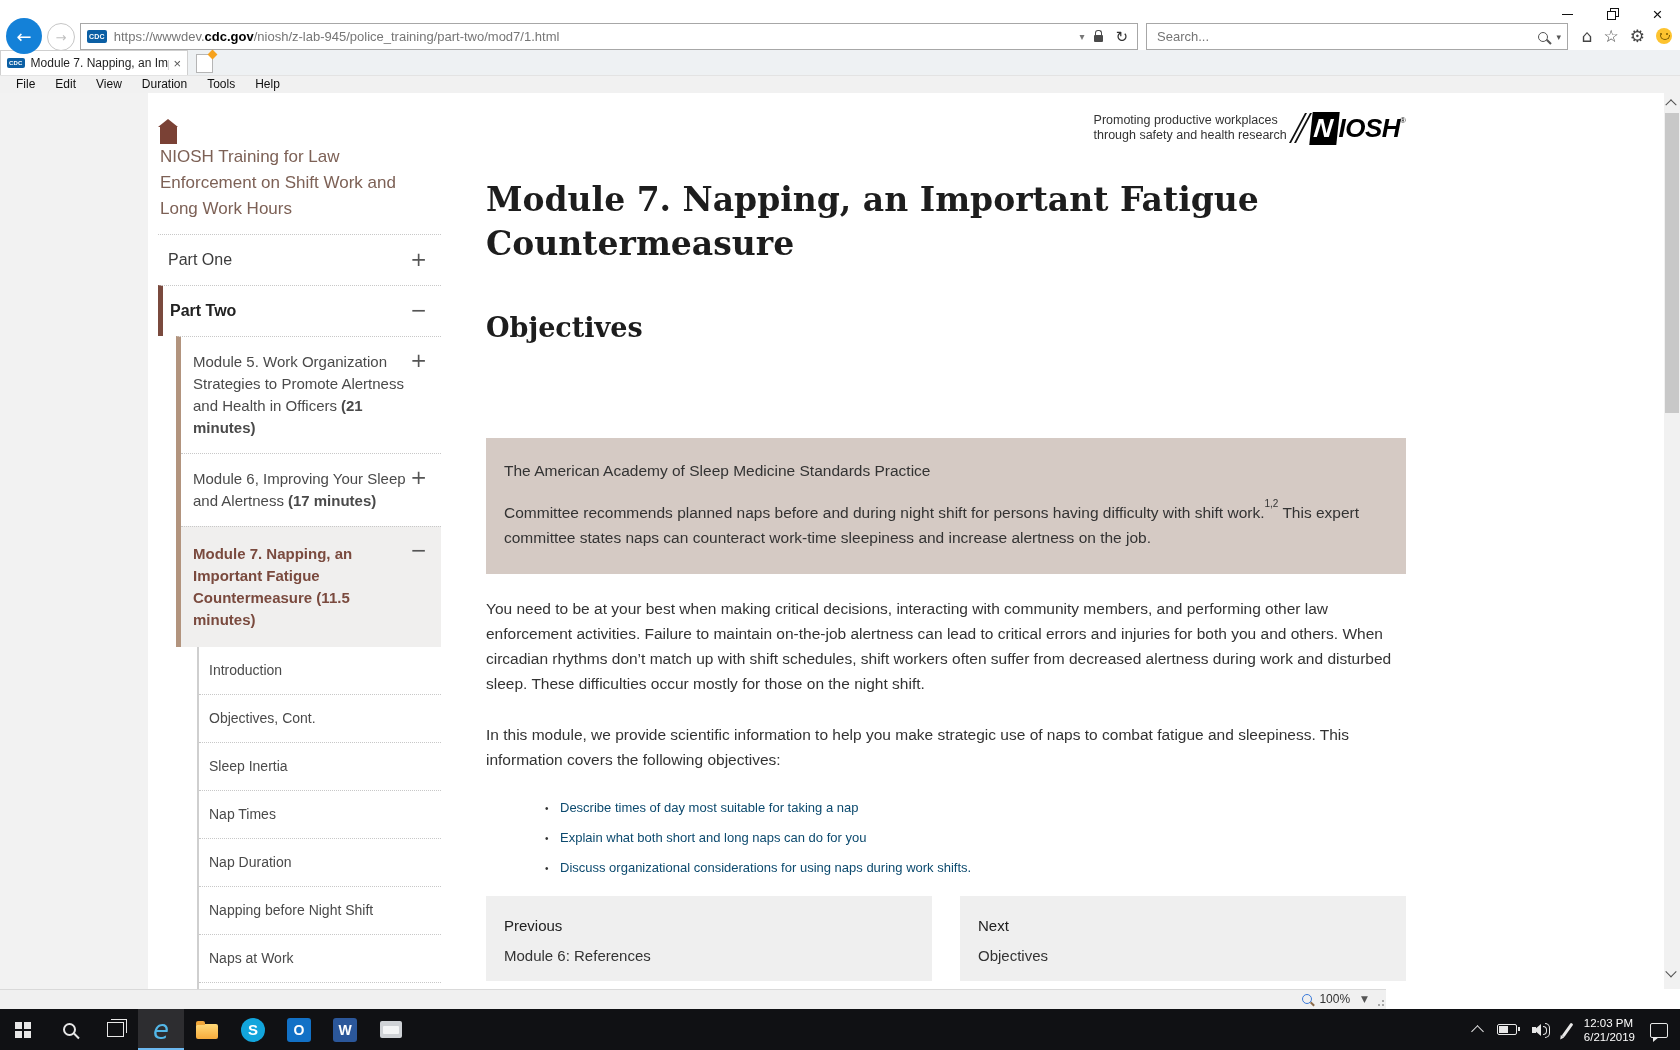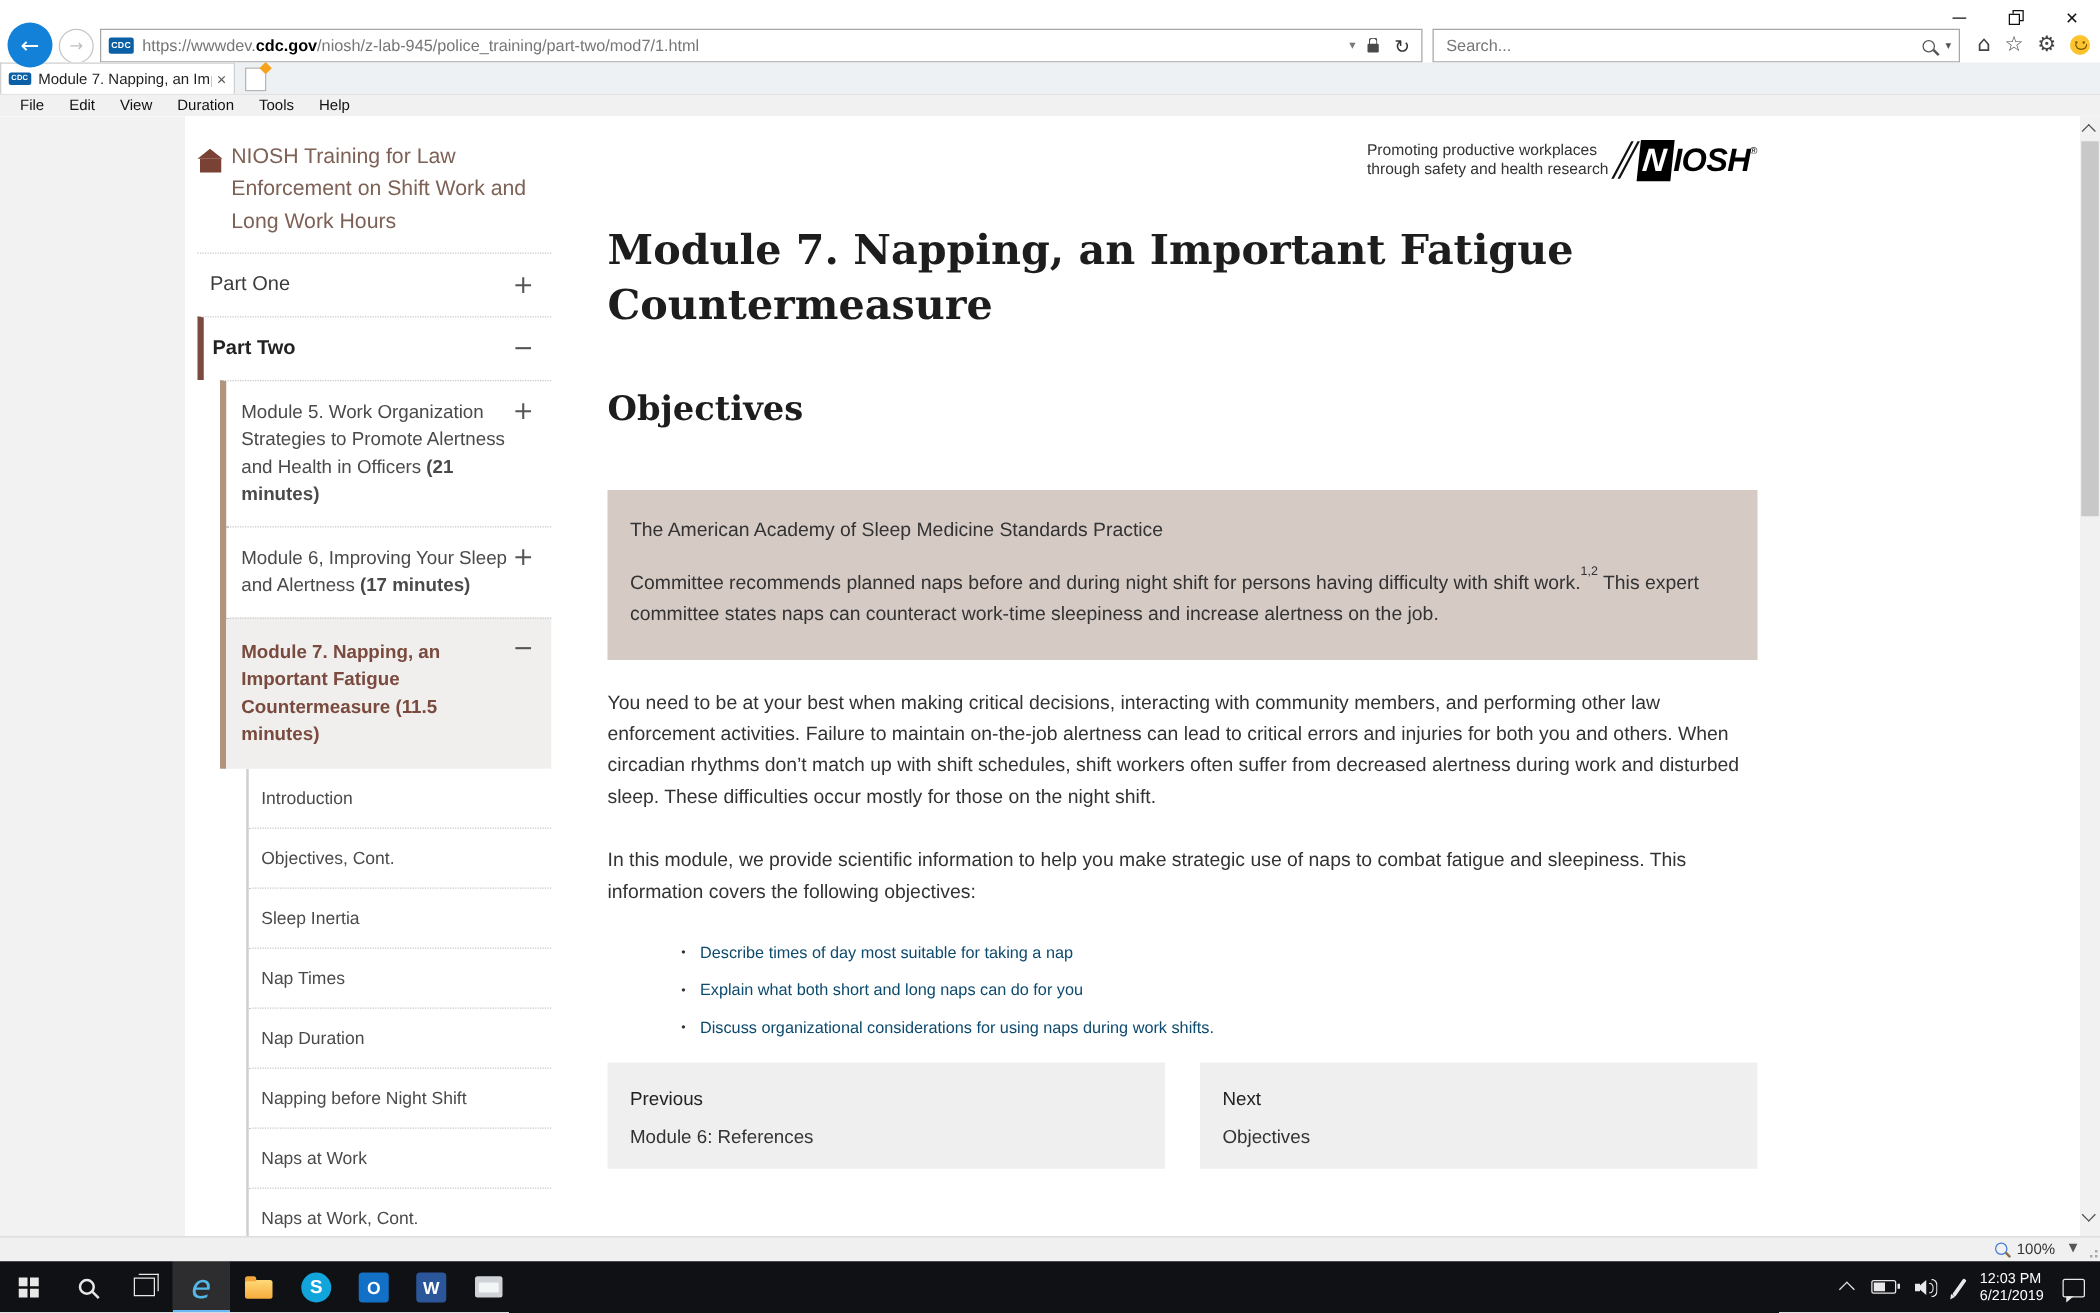--- a/index.html
+++ b/index.html
@@ -58,21 +58,21 @@
   
   .scrollbar{position:absolute;top:93px;right:0;width:16px;height:896px;background:#f1f1f1;}
   .sb-arrow{position:absolute;left:3px;width:10px;height:10px;}
   .sb-arrow span{display:block;width:7px;height:7px;border-left:1.7px solid #505050;border-top:1.7px solid #505050;}
   .sb-up{top:5px;}  .sb-up span{transform:rotate(45deg) translate(2px,2px);}
   .sb-down{bottom:7px;} .sb-down span{transform:rotate(225deg) translate(3px,3px);}
   .sb-thumb{position:absolute;top:20px;left:1px;width:14px;height:300px;background:#c8c8c8;}
 
   
   .sidebar{position:absolute;left:148px;top:7px;width:293px;}
-  .side-home{display:flex;padding:12px 10px 0 12px;cursor:pointer;}
+  .side-home{display:flex;padding:12px 10px 0 12px;cursor:pointer;flex-direction:column;}
   .house{flex:0 0 17px;width:17px;height:11px;background:#7a4135;position:relative;margin:15px 8px 0 0;}
   .house::before{content:"";position:absolute;top:-8px;left:-2px;border-left:10.5px solid transparent;border-right:10.5px solid transparent;border-bottom:8px solid #7a4135;}
   .side-home-text{font-size:17px;line-height:26px;color:#7d6156;width:252px;}
   .side-sec{position:relative;margin:0 0 0 10px;border-top:1px dotted #c8c8c8;padding:16px 30px 16px 10px;font-size:16px;color:#3c3c3c;cursor:pointer;}
   .side-home + .side-sec{margin-top:12px;}
   .sec-active{border-left:5px solid #7a4a3e;padding-left:7px;font-weight:700;color:#222;}
   .exp{position:absolute;right:14px;top:12px;font-size:20px;font-weight:400;color:#555;font-family:"DejaVu Sans",sans-serif;}
   .modules{margin-left:28px;border-left:5px solid #b2947e;border-top:1px dotted #c8c8c8;}
   .mod-row{position:relative;padding:14px 28px 14px 12px;font-size:15px;line-height:22px;color:#4a4a4a;border-top:1px dotted #c8c8c8;cursor:pointer;}
   .mod-row:first-child{border-top:none;}
@@ -85,36 +85,36 @@
   .content{position:absolute;left:486px;top:8px;width:920px;}
   .brand{margin-top:7px;height:40px;display:flex;justify-content:flex-end;align-items:center;gap:10px;}
   .tagline{font-size:12.5px;line-height:15px;color:#333;text-align:left;}
   .niosh-logo{display:flex;align-items:center;}
   .nslash{display:inline-block;width:2px;height:30px;background:#111;transform:skewX(-28deg);margin-right:3px;}
   .nbox{display:inline-block;background:#000;color:#fff;font-weight:800;font-style:italic;font-size:26px;line-height:30px;padding:1px 6px 2px 3px;margin-left:4px;transform:skewX(-6deg);letter-spacing:-1px;}
   .iosh{font-weight:800;font-style:italic;font-size:26px;letter-spacing:-.5px;color:#000;margin-left:1px;}
   .reg{font-size:8px;color:#000;align-self:flex-start;margin-top:4px;}
   h1{font-family:"DejaVu Serif",serif;font-size:33px;line-height:44px;font-weight:700;color:#1d1d1d;margin:30px 0 0 0;}
   h2{font-family:"DejaVu Serif",serif;font-size:27px;line-height:36px;font-weight:700;color:#1d1d1d;margin:44px 0 0 0;}
-  .callout{margin-top:46px;background:#d5cac4;padding:20px 18px 24px 18px;color:#333;}
+  .callout{margin-top:92px;background:#d5cac4;padding:20px 18px 24px 18px;color:#333;}
   .callout p{margin:0;font-size:15.5px;line-height:25px;}
   .callout p + p{margin-top:17px;}
   .callout sup{font-size:10px;line-height:0;position:relative;top:-5px;}
   .content > p{font-size:15.5px;line-height:25px;color:#333;margin:22px 0 0 0;}
   .content > p.p2{margin-top:26px;}
   ul.objectives{list-style:none;margin:24px 0 0 0;padding:0 0 0 38px;}
   ul.objectives li{position:relative;font-size:13px;line-height:24px;color:#0c4a6e;margin-top:6px;margin-left:36px;}
   ul.objectives li::before{content:"•";position:absolute;left:-15px;top:1px;font-size:10px;color:#333;}
   .pager{display:flex;gap:28px;margin-top:16px;}
   .pager-box{flex:1;background:#efefef;padding:15px 18px 17px 18px;cursor:pointer;}
   .pager-title{font-size:15px;line-height:30px;color:#212121;}
   .pager-sub{font-size:15px;color:#333;margin-top:6px;}
 
   
-  .statusbar{position:absolute;top:989px;left:0;width:1680px;height:20px;background:#f0f0f0;border-top:1px solid #d9d9d9;box-sizing:border-box;}
+  .statusbar{position:absolute;top:989px;left:0;width:1386px;height:20px;background:#f0f0f0;border-top:1px solid #d9d9d9;box-sizing:border-box;}
   .zoomctl{position:absolute;right:18px;top:2px;display:flex;align-items:center;gap:7px;font-size:12px;color:#333;}
   .zoom-mag{width:8px;height:8px;border:1.7px solid #3c7bd9;border-radius:50%;position:relative;}
   .zoom-mag::after{content:"";position:absolute;width:5px;height:1.7px;background:#8b6b4a;right:-4px;bottom:-2px;transform:rotate(45deg);}
   .zoom-dd{font-size:9px;color:#555;font-family:"DejaVu Sans",sans-serif;margin-left:4px;}
   .grip{position:absolute;right:2px;bottom:3px;width:2px;height:2px;background:#a8a8a8;box-shadow:-4px 0 0 #a8a8a8,0 -4px 0 #a8a8a8;}
 
   
   .taskbar{position:absolute;top:1009px;left:0;width:1680px;height:41px;background:#101114;display:flex;align-items:stretch;color:#e8e8e8;}
   .tb-btn{width:46px;display:flex;align-items:center;justify-content:center;flex:0 0 auto;}
   .tb-active{background:rgba(255,255,255,.12);box-shadow:inset 0 -2px 0 #6cb8f0;}

